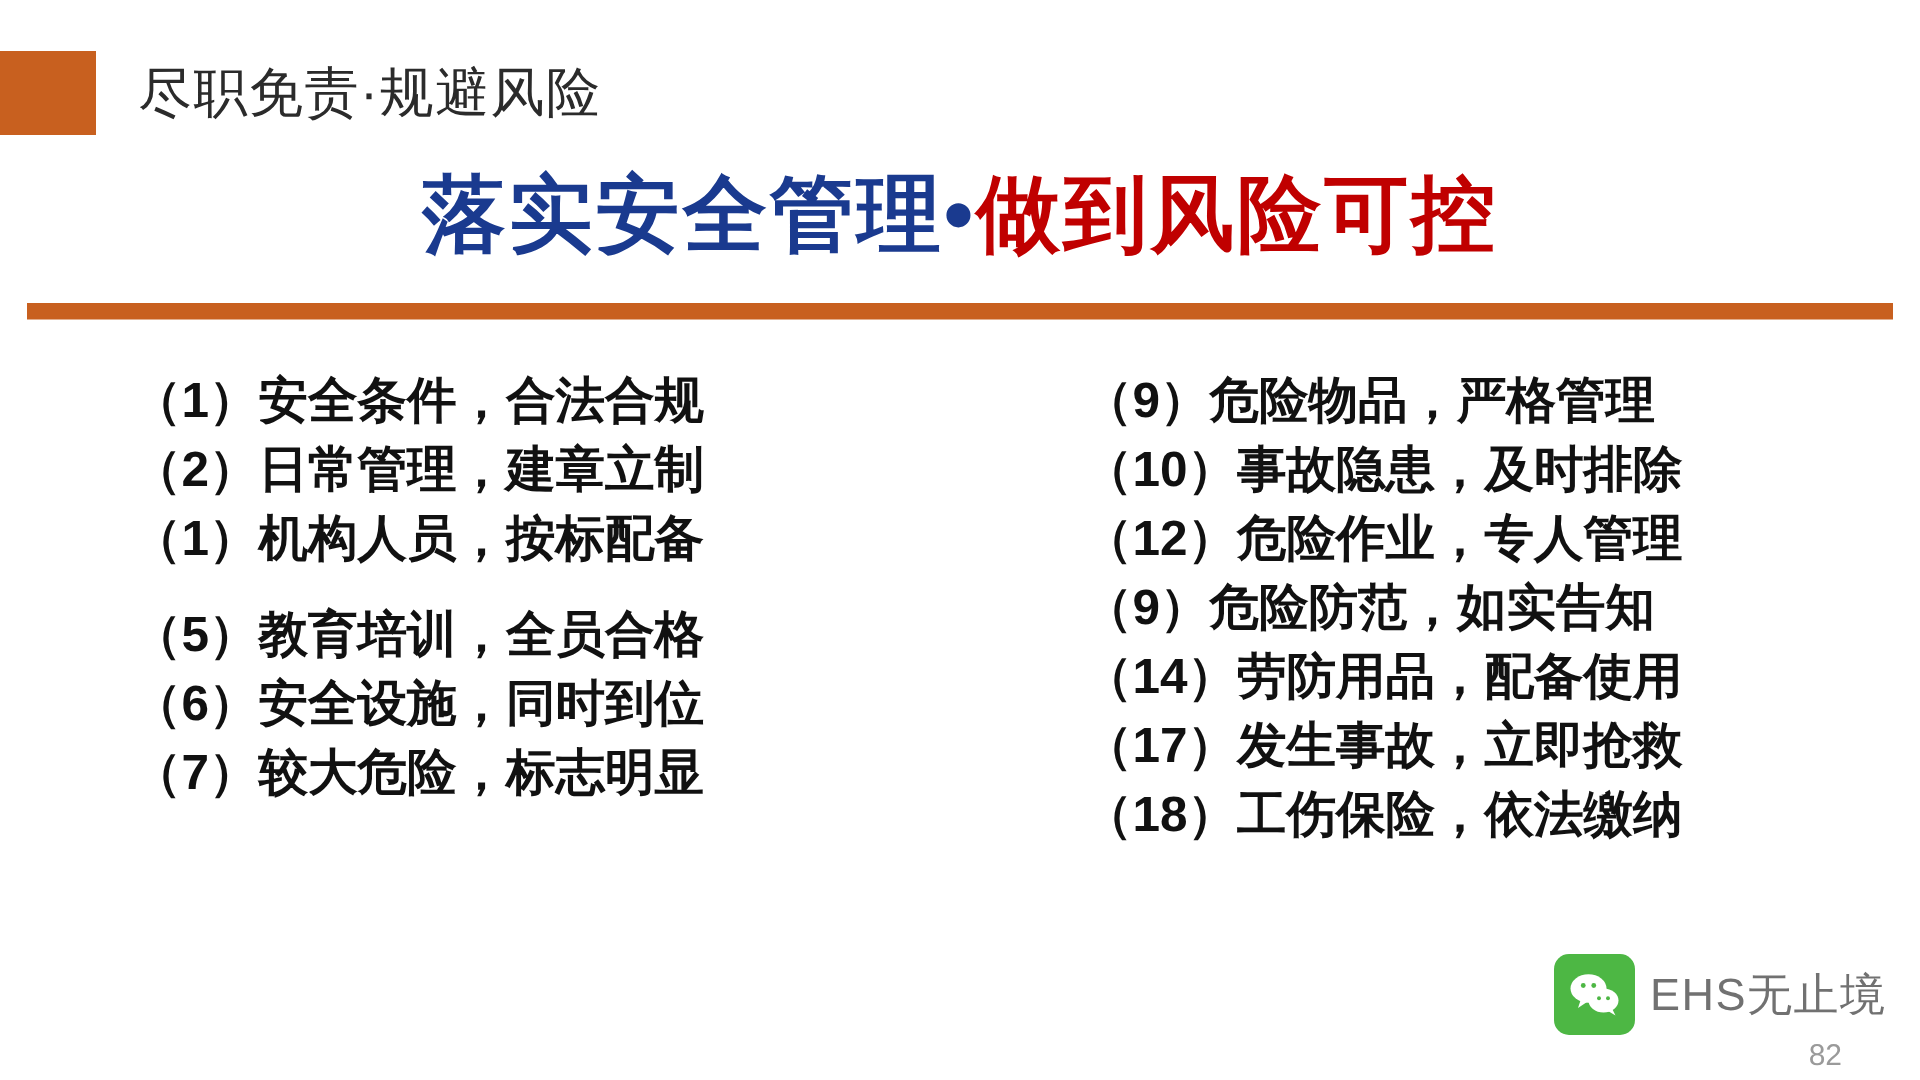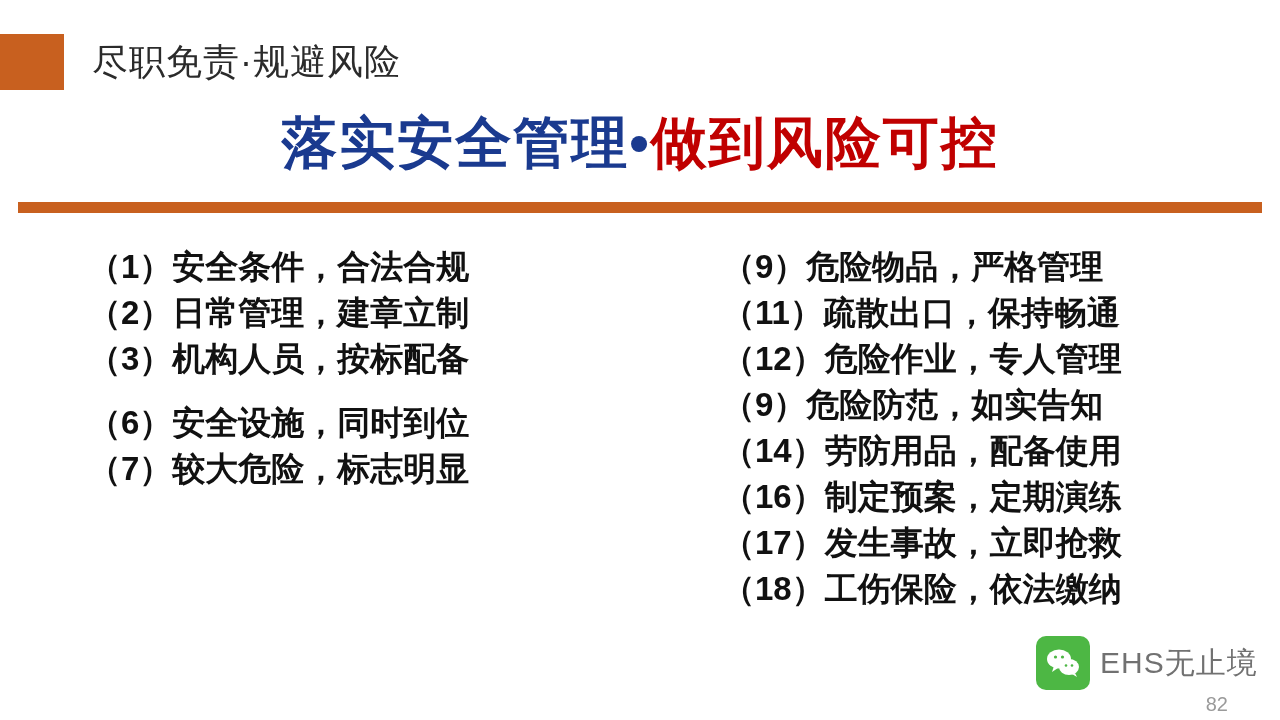--- a/index.html
+++ b/index.html
@@ -138,33 +138,33 @@
 
   <div class="main-title">
     <span class="part-a">落实安全管理•</span><span class="part-b">做到风险可控</span>
   </div>
 
   <div class="divider"></div>
 
   <div class="col col-left">
     <div class="item">（1）安全条件，合法合规</div>
     <div class="item">（2）日常管理，建章立制</div>
-    <div class="item">（3）机构人员，按标配备</div>
+    <div class="item">（1）机构人员，按标配备</div>
     <div class="gap"></div>
+    <div class="item">（5）教育培训，全员合格</div>
     <div class="item">（6）安全设施，同时到位</div>
     <div class="item">（7）较大危险，标志明显</div>
   </div>
 
   <div class="col col-right">
     <div class="item">（9）危险物品，严格管理</div>
-    <div class="item">（11）疏散出口，保持畅通</div>
+    <div class="item">（10）事故隐患，及时排除</div>
     <div class="item">（12）危险作业，专人管理</div>
     <div class="item">（9）危险防范，如实告知</div>
     <div class="item">（14）劳防用品，配备使用</div>
-    <div class="item">（16）制定预案，定期演练</div>
     <div class="item">（17）发生事故，立即抢救</div>
     <div class="item">（18）工伤保险，依法缴纳</div>
   </div>
 
   <div class="watermark">
     <div class="wm-logo">
       <svg width="34" height="30" viewBox="0 0 34 30" aria-hidden="true">
         <ellipse cx="13" cy="11" rx="12" ry="9.5" fill="#ffffff"></ellipse>
         <polygon points="8,18 6,24 12,20" fill="#ffffff"></polygon>
         <ellipse cx="23" cy="19" rx="10" ry="8" fill="#ffffff"></ellipse>

